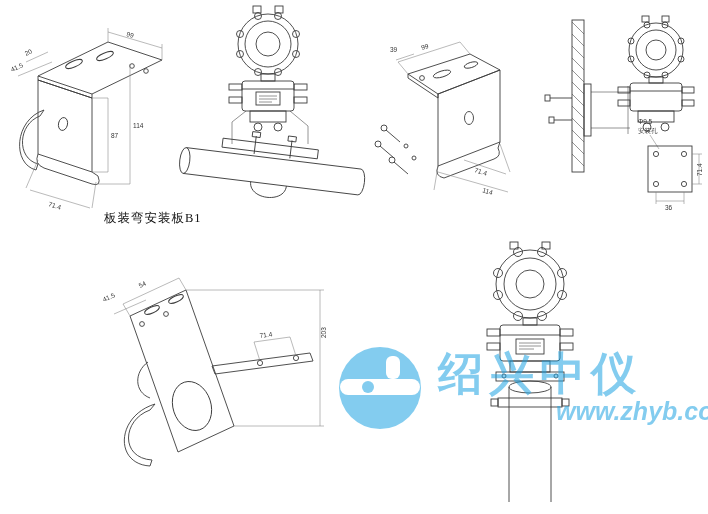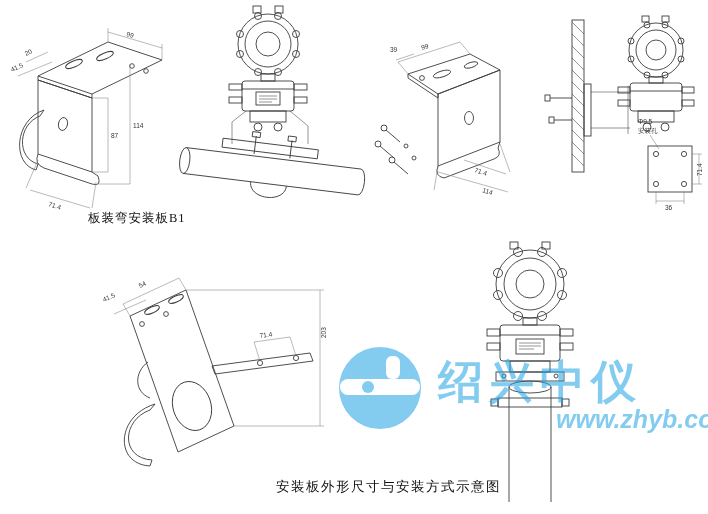--- a/index.html
+++ b/index.html
@@ -8,21 +8,21 @@
   #stage{position:relative;width:708px;height:514px;background:#fff;overflow:hidden}
   .abs{position:absolute}
   .lbl{position:absolute;font-family:"Liberation Serif",serif;font-size:12.5px;color:#111;white-space:nowrap;letter-spacing:1px}
   .caption{font-size:13.5px;letter-spacing:1.5px}
   svg{overflow:visible}
   svg text{font-family:"Liberation Sans",sans-serif;font-size:6.5px;fill:#333}
   .ln{stroke:#3c3c3c;stroke-width:0.9;fill:none}
   .thin{stroke:#3c3c3c;stroke-width:0.55;fill:none}
   .dim{stroke:#808080;stroke-width:0.55;fill:none}
   .watermark{position:absolute;left:334px;top:342px;width:374px;height:104px;opacity:.55;z-index:5}
-  .wm-row{display:flex;align-items:flex-end;gap:12px}
+  .wm-row{display:flex;align-items:center;gap:12px}
   .wm-brand{font-size:45px;font-weight:bold;letter-spacing:6px;color:#1ea3e2;line-height:1.05;white-space:nowrap}
   .wm-url{font-size:25px;font-style:italic;font-weight:bold;color:#1ea3e2;margin:0 0 0 118px;white-space:nowrap}
 </style>
 </head>
 <body>
 
 <div id="stage">
 
   <svg class="abs" style="left:8px;top:12px" width="178" height="202">
     <g class="ln">
@@ -311,22 +311,21 @@
         <circle cx="126" cy="140" r="2"></circle>
       <ellipse cx="100" cy="151" rx="21" ry="6"></ellipse>
       <line x1="79" y1="151" x2="79" y2="266"></line>
       <line x1="121" y1="151" x2="121" y2="266"></line>
       <rect x="68" y="162" width="64" height="9"></rect>
       <rect x="61" y="163" width="7" height="7"></rect>
         <rect x="132" y="163" width="7" height="7"></rect>
     </g>
   </svg>
 
-  <div class="lbl" style="left:88px;top:210px">板装弯安装板B1</div>
-  <div class="lbl caption" style="left:276px;top:478px">安装板外形尺寸与安装方式示意图</div>
+  <div class="lbl" style="left:104px;top:210px">板装弯安装板B1</div>
 
   <div class="watermark">
     <div class="wm-row">
       <svg width="92" height="92">
         <circle cx="46" cy="46" r="41" fill="#1ea3e2"></circle>
         <rect x="6" y="37" width="80" height="16" rx="8" fill="#ffffff"></rect>
         <rect x="52" y="14" width="14" height="23" rx="6" fill="#ffffff"></rect>
         <circle cx="34" cy="45" r="6" fill="#1ea3e2"></circle>
       </svg>
       <div>

